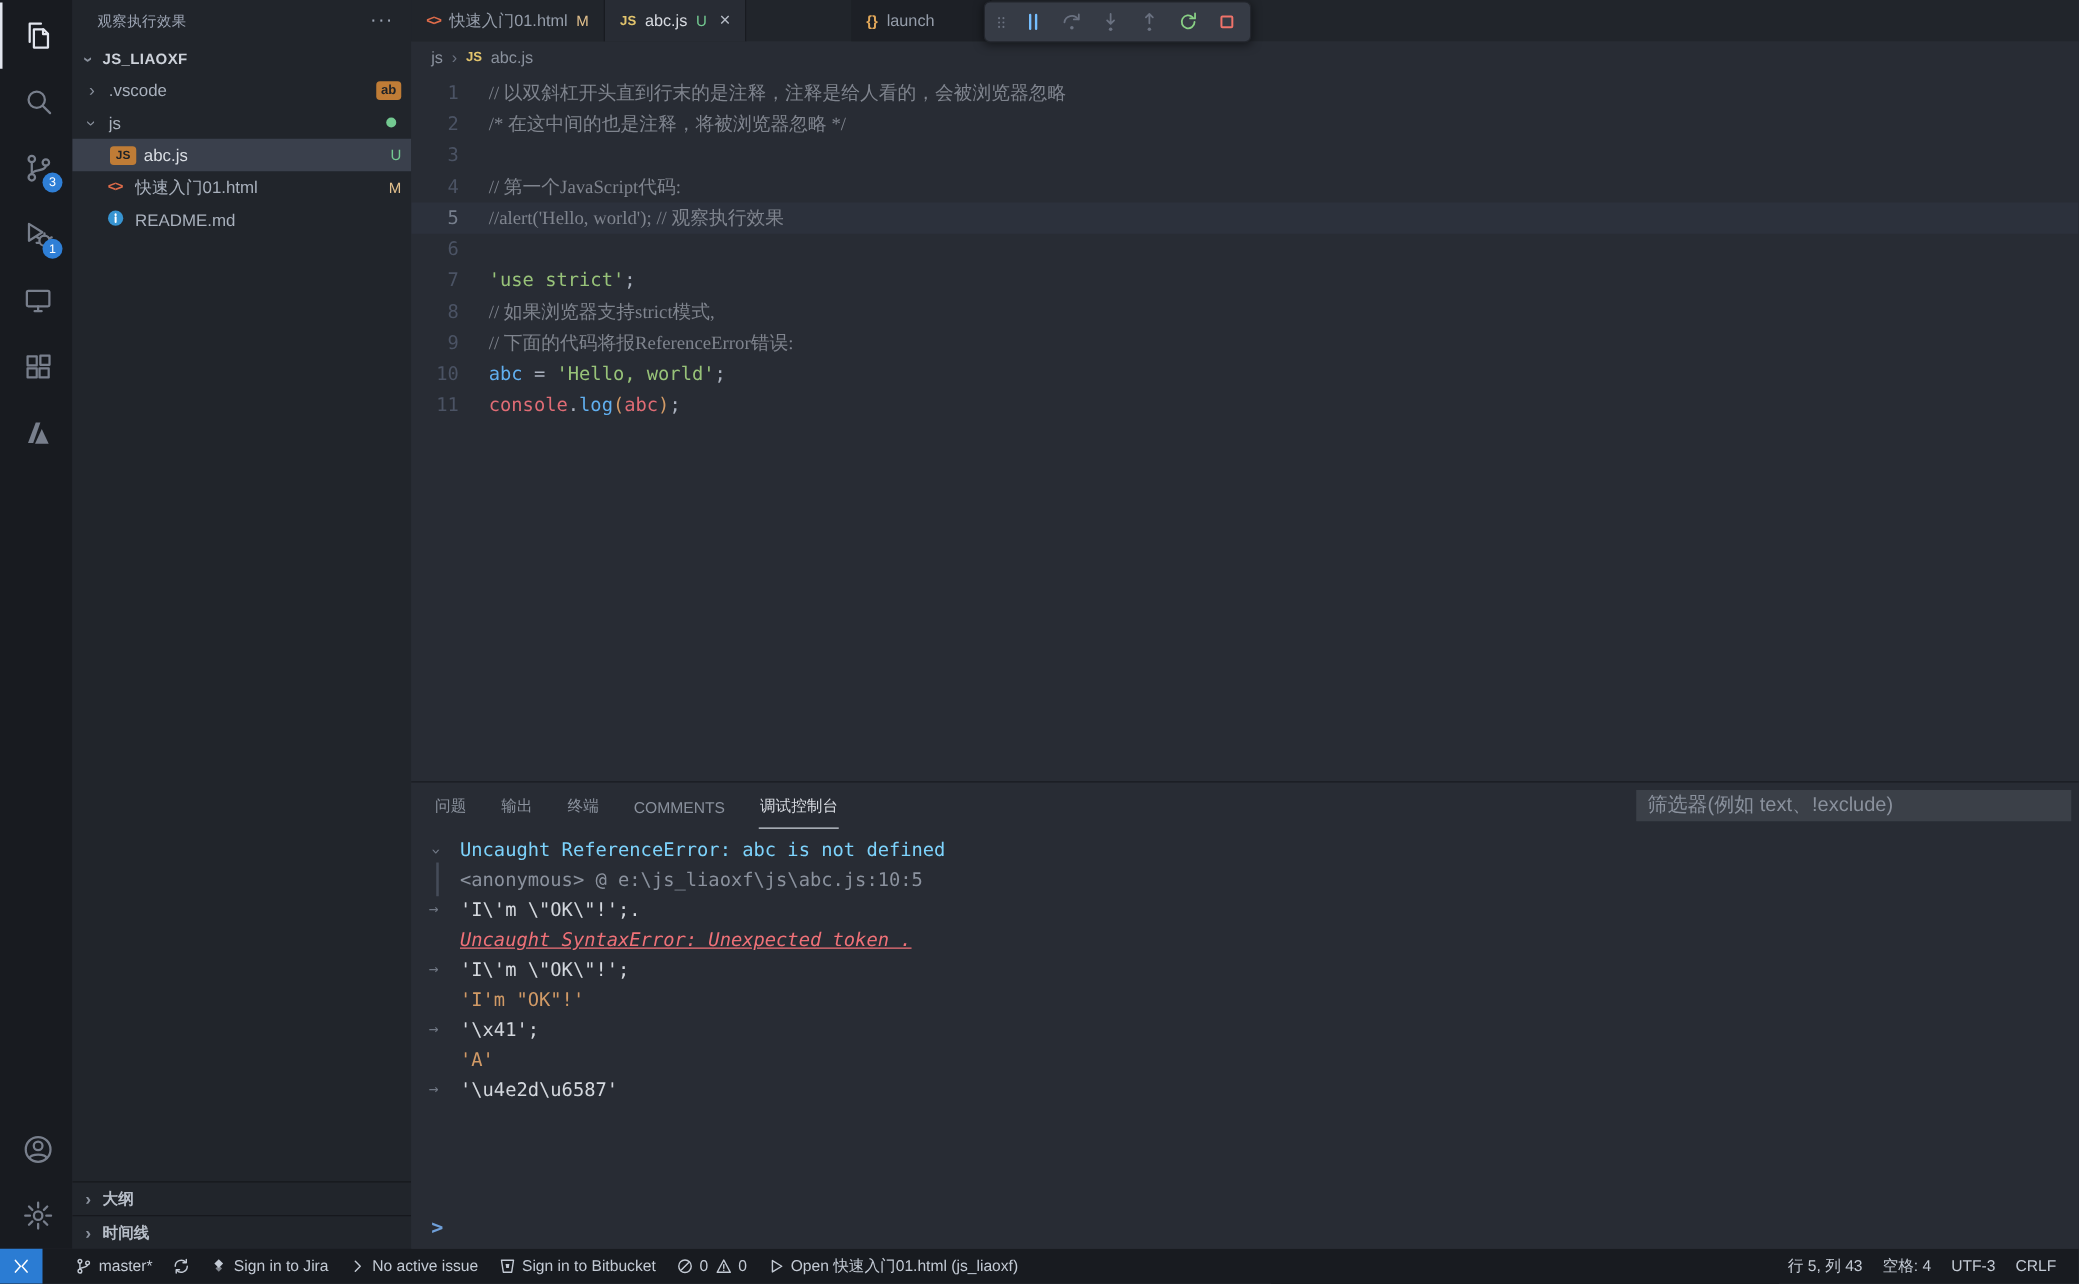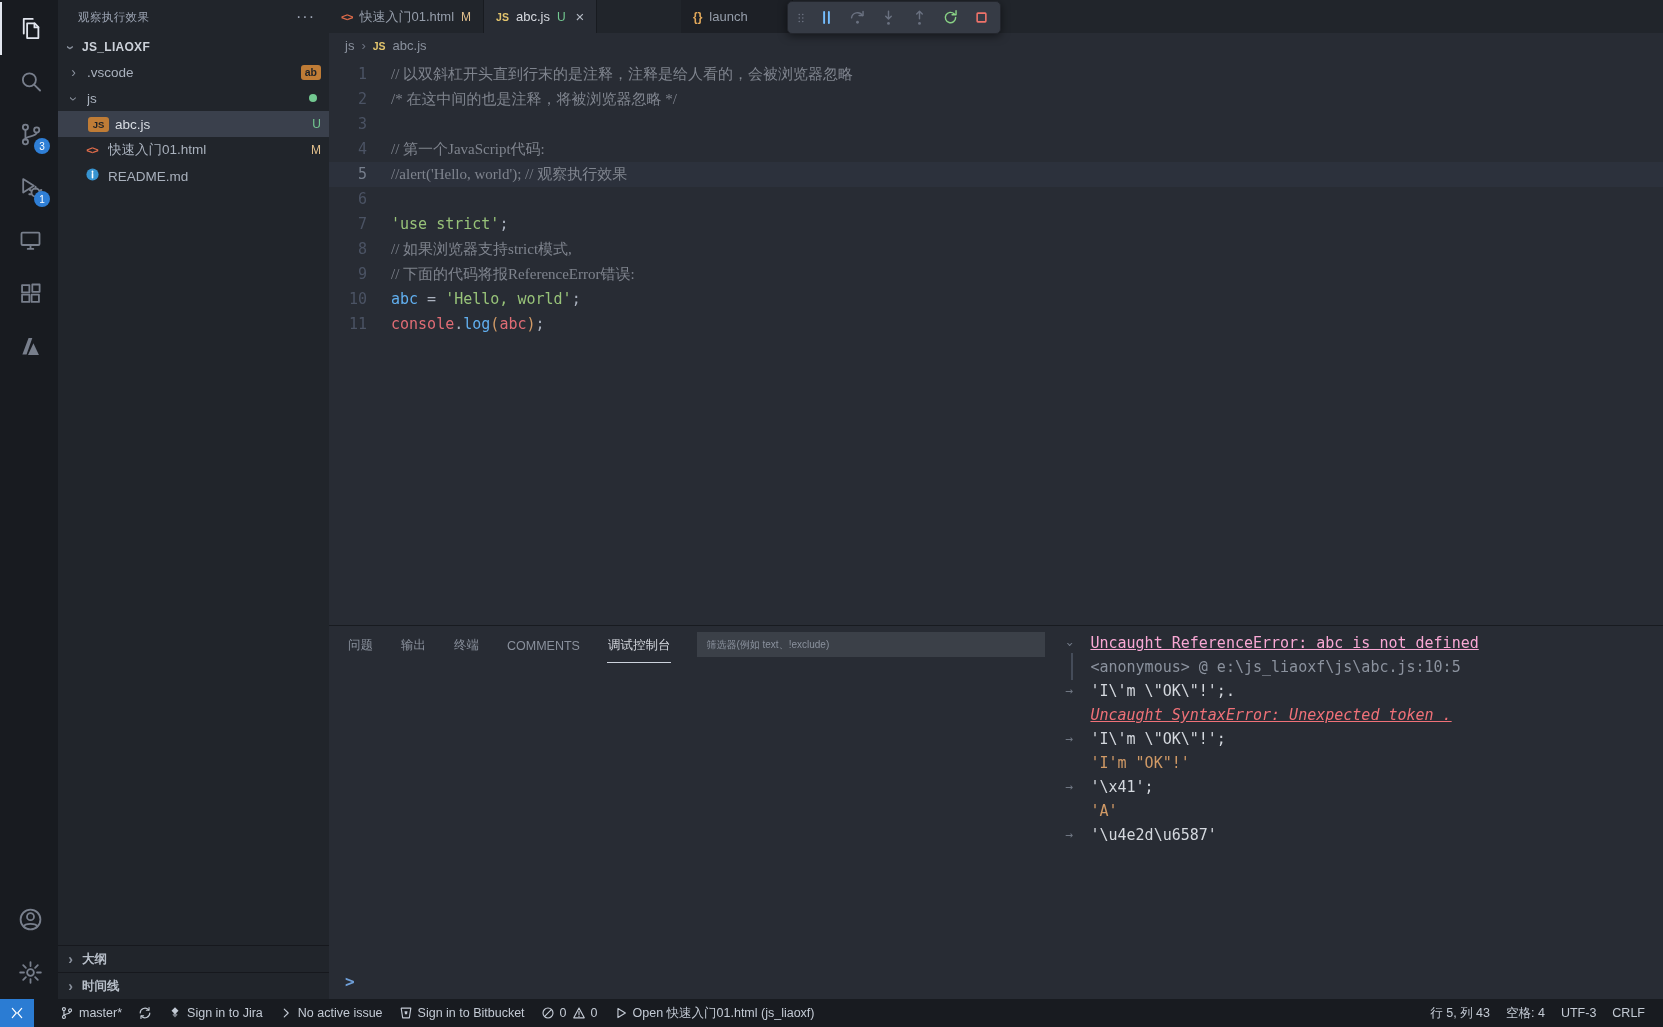--- a/index.html
+++ b/index.html
@@ -66,30 +66,30 @@
   .code-line.current .ln{color:#767e8c;}
   .lc{flex:1;}
   .tk-comment{color:#7f848e;font-family:Liberation Serif, serif;}
   .tk-plain{color:#abb2bf;}
   .tk-string{color:#98c379;}
   .tk-blue{color:#61afef;}
   .tk-red{color:#e06c75;}
   .tk-gold{color:#d19a66;}
 
   
-  .panel{height:373px;border-top:1px solid #181b20;display:flex;position:relative;flex-shrink:0;background:#282c34;}
+  .panel{height:373px;border-top:1px solid #181b20;display:flex;flex-direction:column;position:relative;flex-shrink:0;background:#282c34;}
   .panel-header{height:37px;display:flex;align-items:center;padding-left:18px;flex-shrink:0;}
   .ptab{margin-right:26px;font-size:12.5px;color:#8a919d;padding:10px 1px 8px;cursor:pointer;white-space:nowrap;}
   .ptab.active{color:#d7dae0;border-bottom:1px solid #cdd3dc;}
-  .pfilter{margin-left:auto;margin-right:6px;width:348px;height:25px;background:#3b4048;border:none;outline:none;color:#c8ccd4;font-size:10px;padding:0 9px;font-family:"Liberation Sans",sans-serif;box-sizing:border-box;}
+  .pfilter{margin-left:auto;margin-right:6px;width:348px;height:25px;background:#3b4048;border:none;outline:none;color:#c8ccd4;font-size:16px;padding:0 9px;font-family:"Liberation Sans",sans-serif;box-sizing:border-box;}
   .pfilter::placeholder{color:#8a919d;}
   .console{flex:1;padding:5px 0 0 14px;font-family:"DejaVu Sans Mono",monospace;font-size:15px;overflow:hidden;}
   .console-line{display:flex;height:24px;line-height:24px;white-space:pre;}
   .console-line .gutter{width:25px;flex-shrink:0;color:#737b88;font-size:13px;position:relative;}
-  .console-line.group .text{color:#f9a8d4;text-decoration:underline;}
+  .console-line.group .text{color:#7dd3fc;}
   .console-line.stack .text{color:#8b929e;}
   .console-line.stack .gutter::before{content:'';position:absolute;left:6px;top:-2px;height:27px;width:2px;background:#454c59;}
   .console-line.input .text{color:#d4d8de;}
   .console-line.input .gutter{color:#6f7682;}
   .console-line.error .text{color:#f07178;font-style:italic;text-decoration:underline;}
   .console-line.result .text{color:#d19a66;}
   .prompt{position:absolute;left:16px;bottom:8px;color:#6f9fd8;font-family:"DejaVu Sans Mono",monospace;font-size:16px;font-weight:bold;}
 
   
   .statusbar{height:28px;background:#181b20;display:flex;align-items:stretch;color:#c3cad4;font-size:12.5px;flex-shrink:0;white-space:nowrap;}

